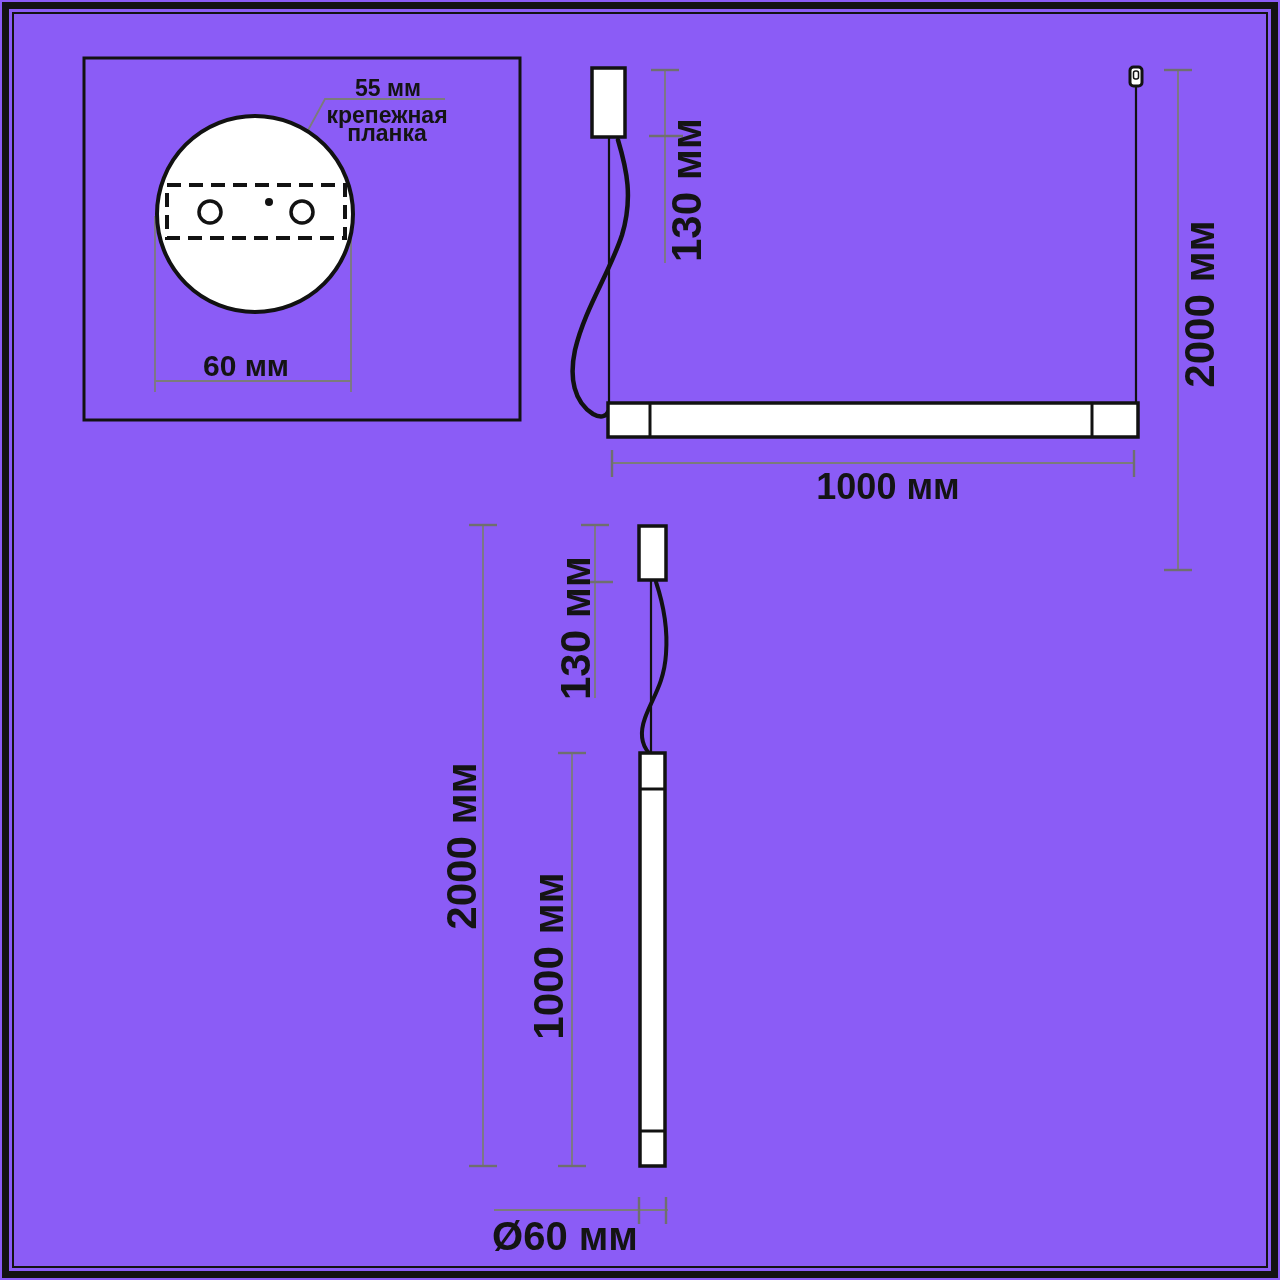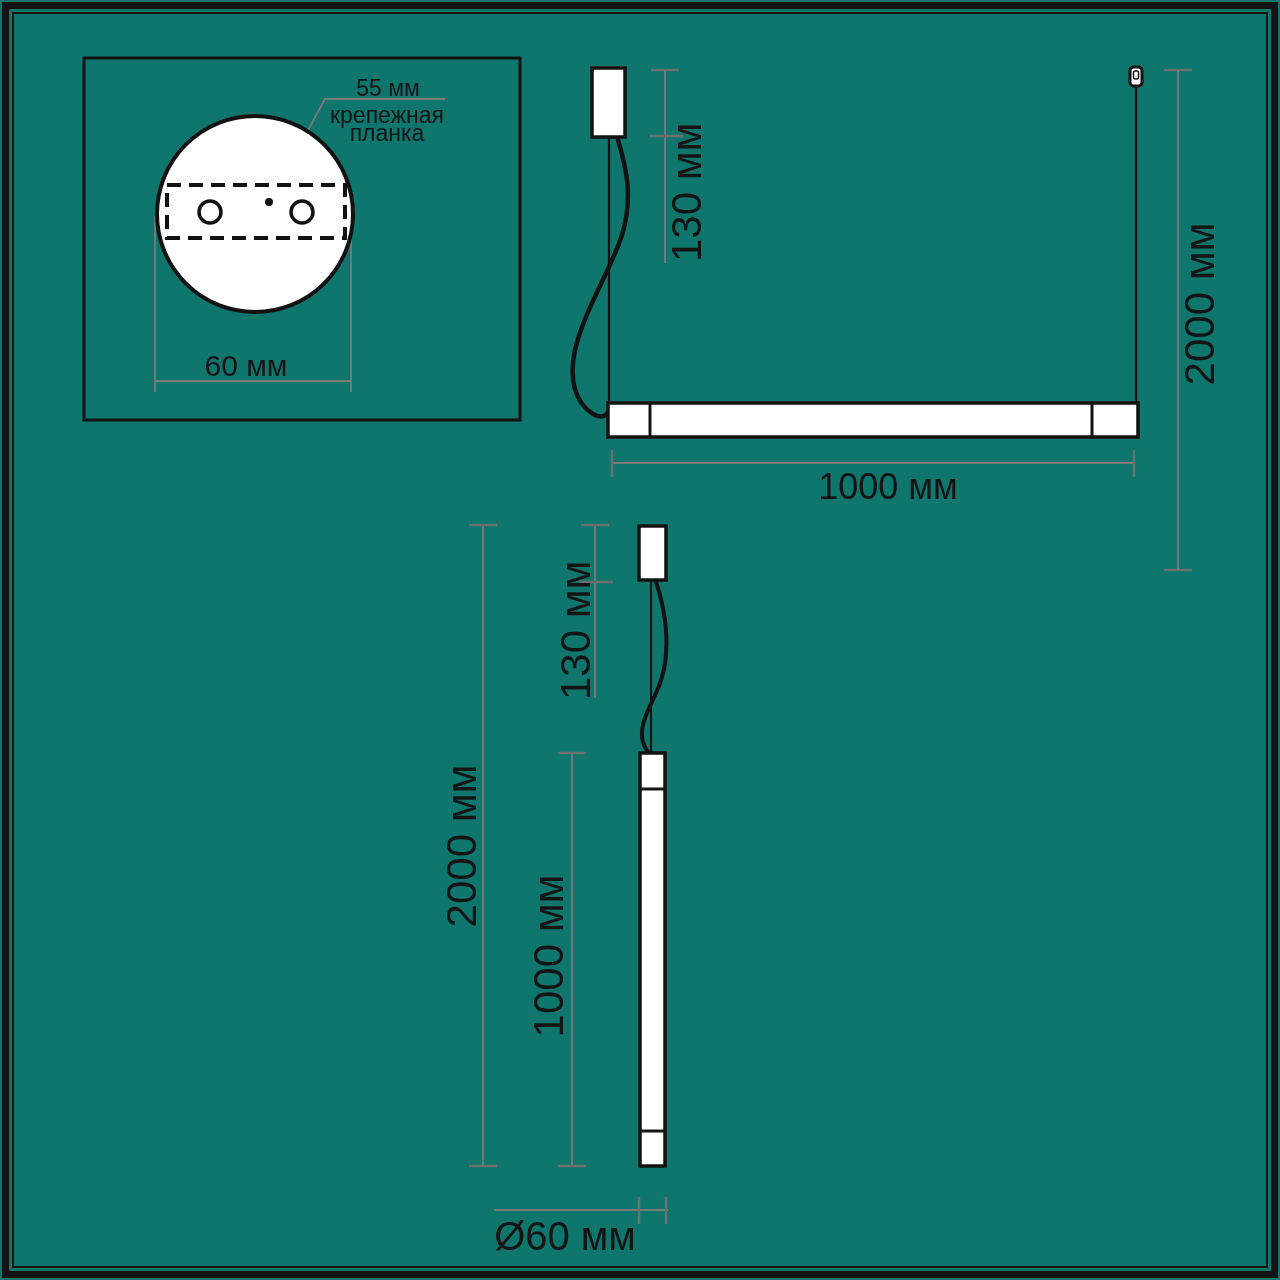--- a/index.html
+++ b/index.html
@@ -4,22 +4,23 @@
 <style>
   html, body { margin: 0; padding: 0; }
   body {
     width: 1280px; height: 1280px;
     background: #ffffff;
     font-family: "Liberation Sans", "DejaVu Sans", sans-serif;
   }
   #canvas {
     position: relative;
     width: 1280px; height: 1280px;
-    background: #0f766e;
+    background: #8b5cf6;
     overflow: hidden;
+    font-weight: bold;
   }
   .frame-outer {
     position: absolute; left: 2px; top: 2px; right: 2px; bottom: 2px;
     border: 7px solid #131313;
     pointer-events: none;
   }
   .frame-inner {
     position: absolute; left: 12px; top: 12px; right: 12px; bottom: 12px;
     border: 2px solid #131313;
     pointer-events: none;

